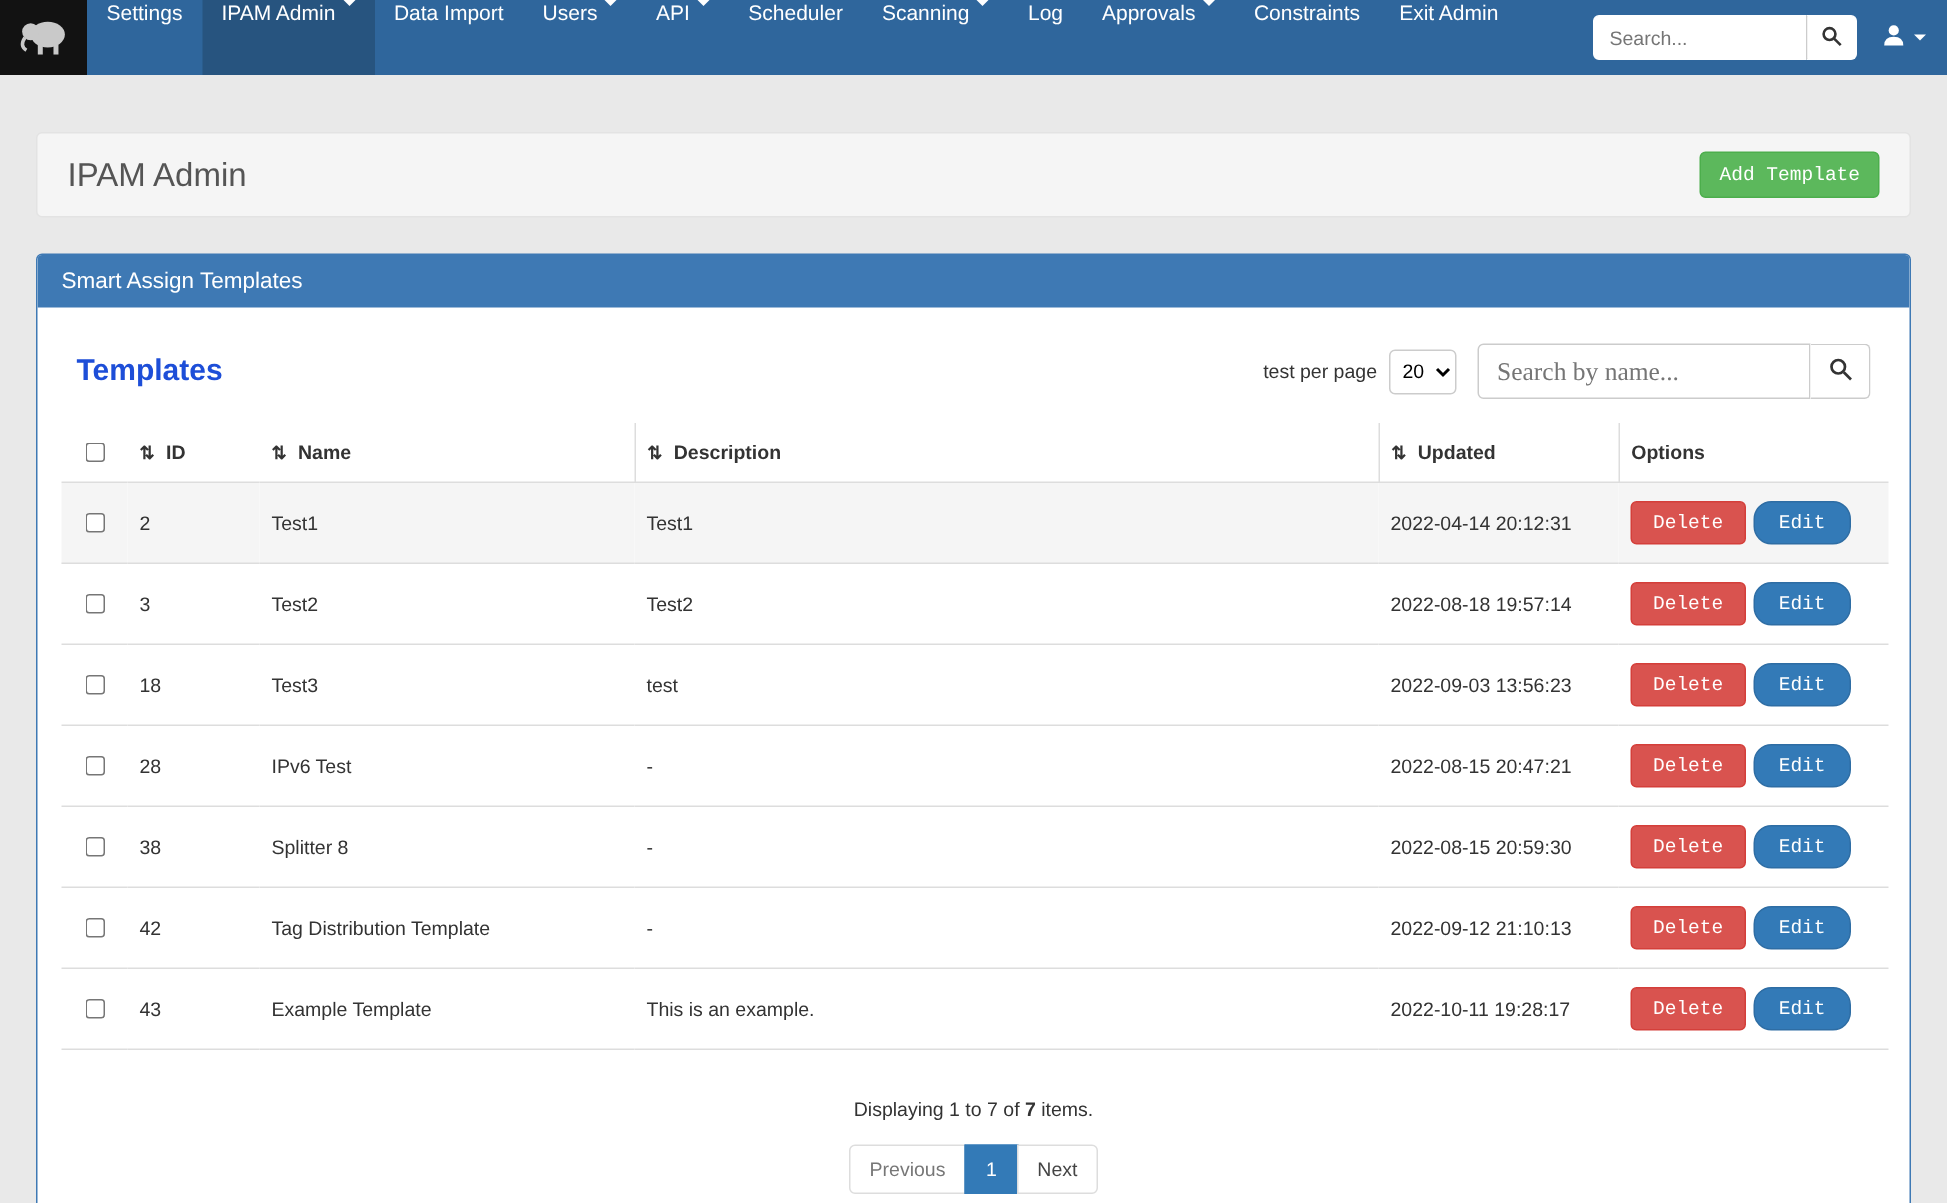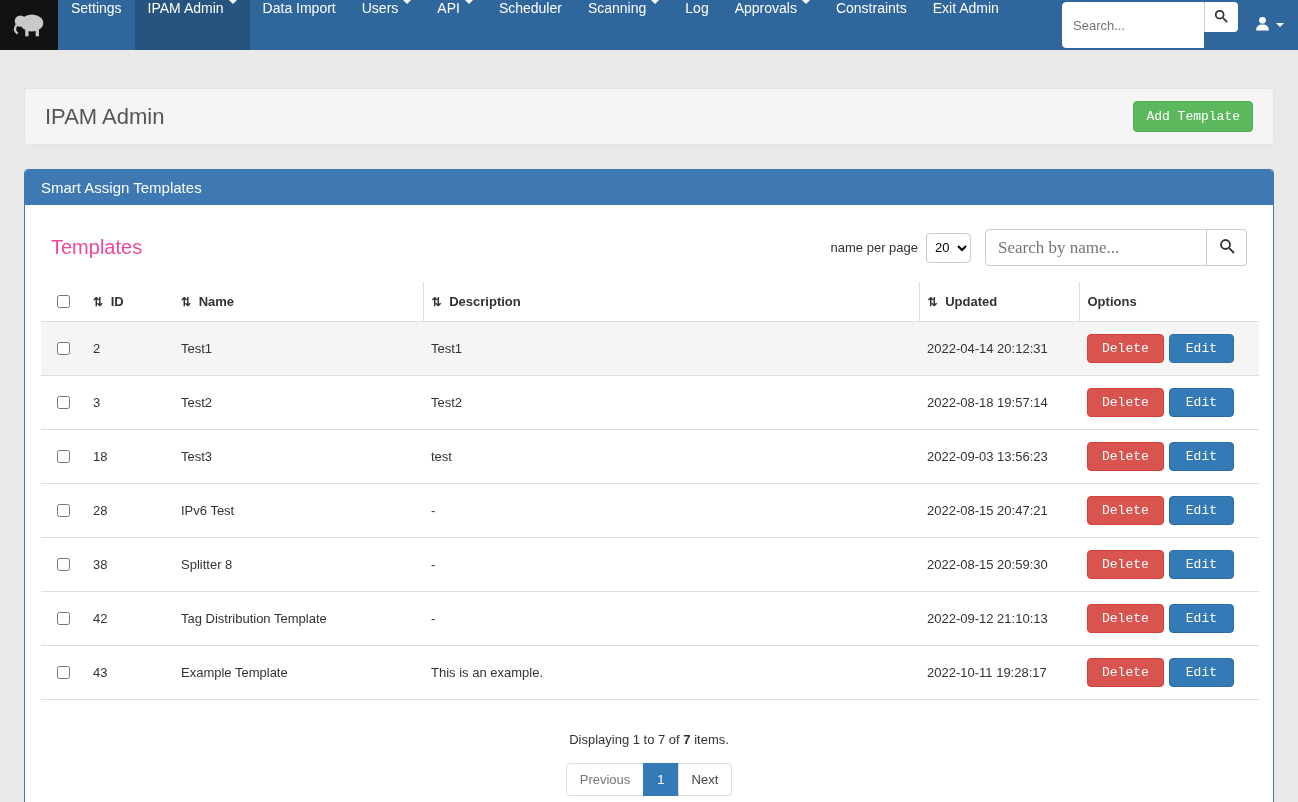--- a/index.html
+++ b/index.html
@@ -34,21 +34,21 @@
     border-left:4px solid transparent;
     border-right:4px solid transparent;
     border-top:4px solid #fff;
   }
   .nav-right {
     margin-left:auto; display:flex; align-items:center;
     padding-right:14px;
   }
   .nav-search { display:flex; }
   .nav-search input {
-    width:142px; height:46px; border:1px solid #fff;
+    width:142px; height:30px; border:1px solid #fff;
     border-radius:4px 0 0 4px; padding:0 10px;
     font-size:13px; outline:none;
     font-family:"Liberation Sans", sans-serif;
   }
   .nav-search button {
     width:34px; height:30px; background:#fff;
     border:1px solid #fff; border-left:1px solid #ccc;
     border-radius:0 4px 4px 0; cursor:pointer;
     display:flex; align-items:center; justify-content:center;
   }
@@ -65,40 +65,40 @@
   }
   .page-title { font-size:22px; color:#555; font-weight:normal; margin:0; }
   .btn {
     border:1px solid transparent; border-radius:4px;
     color:#fff; font-size:13px; cursor:pointer;
     padding:7px 12px;
     font-family:Liberation Mono, monospace;
   }
   .btn-success { background:#5cb85c; border-color:#4cae4c; }
   .btn-danger  { background:#d9534f; border-color:#d43f3a; }
-  .btn-primary { background:#337ab7; border-color:#2e6da4; }
+  .btn-primary { background:#337ab7; border-color:#2e6da4;border-radius:12px; }
 
   
   .panel {
     margin:0 24px; background:#fff; border-radius:4px;
     border:1px solid #3e79b4; overflow:hidden;
     min-height:622px;
   }
   .panel-heading {
     background:#3e79b4; color:#fff; font-size:15px;
     padding:9px 16px;
   }
   .panel-body { padding:16px 16px 70px 16px; }
 
   
   .toolbar {
     display:flex; align-items:center;
     padding:8px 10px 16px 10px;
   }
-  .toolbar-title { font-size:20px; color:#ec4899; font-weight:normal; margin:0; }
+  .toolbar-title { font-size:20px; color:#1d4ed8; font-weight:bold; margin:0; }
   .toolbar-right { margin-left:auto; display:flex; align-items:center; }
   .ipp-label { font-size:13px; color:#333; margin-right:8px; }
   .ipp-select {
     height:30px; border:1px solid #ccc; border-radius:4px;
     font-size:13px; padding:0 4px; background:#fff;
     margin-right:14px;
     font-family:"Liberation Sans", sans-serif;
   }
   .name-search { display:flex; }
   .name-search input {
@@ -239,21 +239,21 @@
 </div>
 
 <div class="panel">
   <div class="panel-heading">Smart Assign Templates</div>
 
   <div class="panel-body">
 
     <div class="toolbar">
       <h2 class="toolbar-title">Templates</h2>
       <div class="toolbar-right">
-        <span class="ipp-label">name per page</span>
+        <span class="ipp-label">test per page</span>
         <select class="ipp-select">
           <option>20</option>
         </select>
         <div class="name-search">
           <input type="text" placeholder="Search by name..." style="">
           <button>
             <span>
               <svg width="16" height="16" viewBox="0 0 16 16">
                 <circle cx="6.5" cy="6.5" r="4.5" fill="none" stroke="#333" stroke-width="1.8"></circle>
                 <line x1="10.2" y1="10.2" x2="15" y2="15" stroke="#333" stroke-width="1.8"></line>

